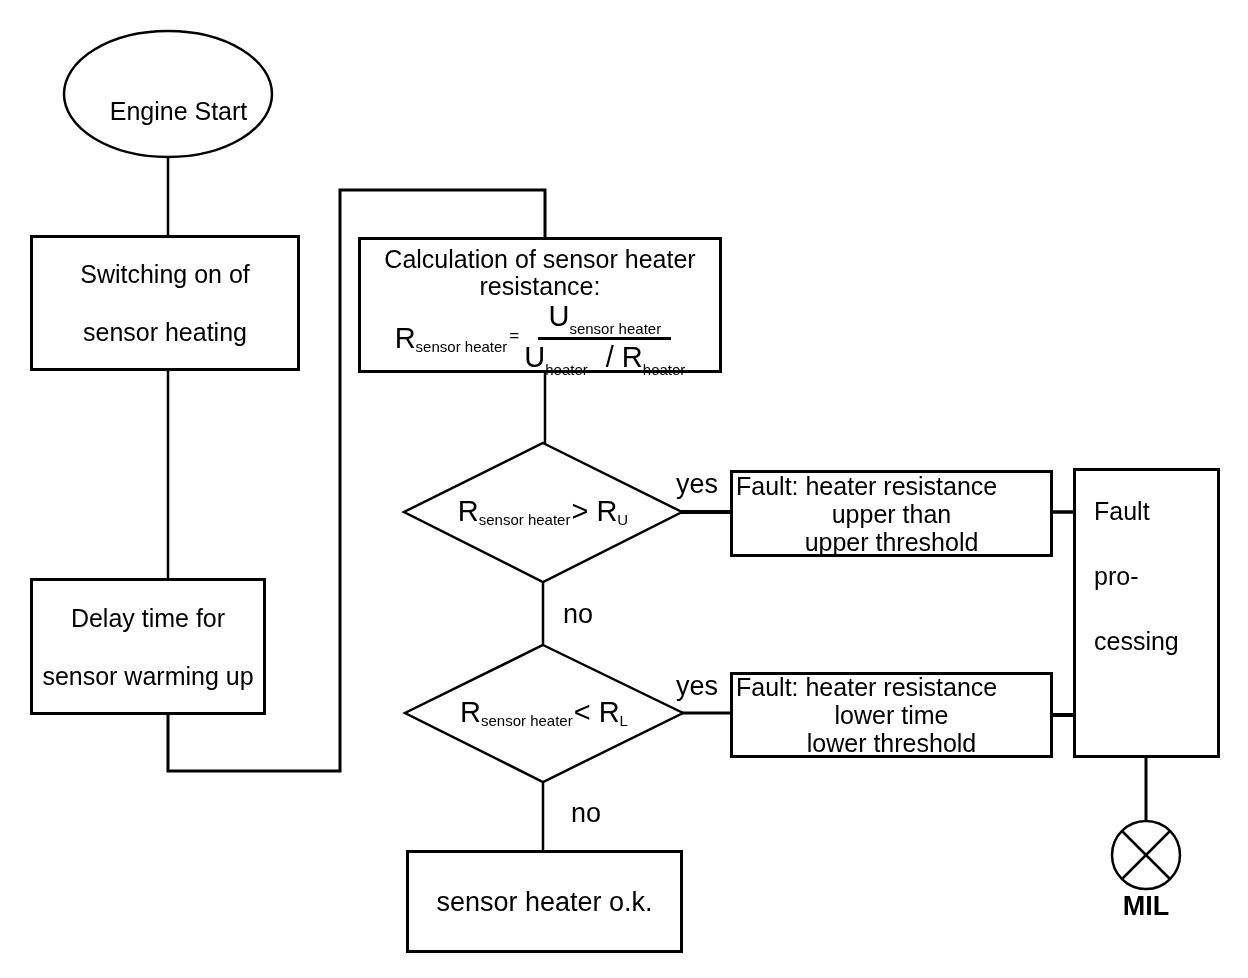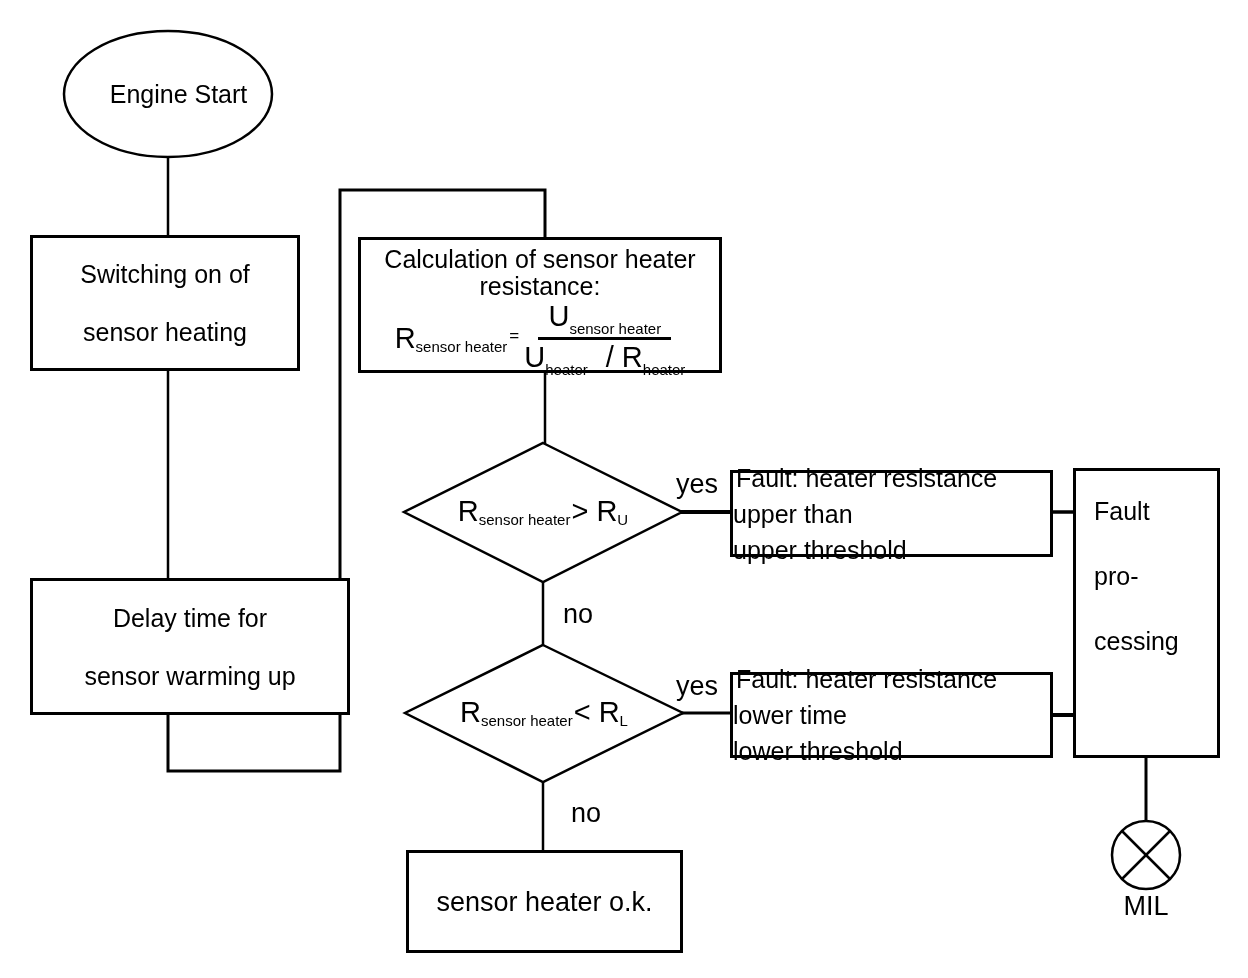--- a/index.html
+++ b/index.html
@@ -66,21 +66,21 @@
   .dlabel { font-size: 29px; }
   .dlabel .fsub { top: 8px; }
   .dop { margin: 0 8px 0 1px; }
 
   
   .edge-label { font-size: 27px; }
 
   
   .fault-box { font-size: 25px; line-height: 28px; align-items: stretch; }
   .fault-box .l1 { text-align: left; padding-left: 3px; }
-  .fault-box .l2, .fault-box .l3 { text-align: left; margin-top: 8px; }
+  .fault-box .l2, .fault-box .l3 { text-align: center; }
 
   
   #fault-processing {
     align-items: flex-start;
     justify-content: flex-start;
     padding: 26px 0 0 18px;
     text-align: left;
     font-size: 25px;
     line-height: 28px;
     gap: 37px;
@@ -108,28 +108,28 @@
     <line x1="1146" y1="757" x2="1146" y2="822" stroke="#000000" stroke-width="3"></line>
 
     <polygon points="543,443 682,512 543,582 404,512" fill="#ffffff" stroke="#000000" stroke-width="2.5"></polygon>
     <polygon points="543,645 683,713 543,782 405,713" fill="#ffffff" stroke="#000000" stroke-width="2.5"></polygon>
 
     <circle cx="1146" cy="855" r="34" fill="#ffffff" stroke="#000000" stroke-width="2.5"></circle>
     <line x1="1122" y1="831" x2="1170" y2="879" stroke="#000000" stroke-width="2.5"></line>
     <line x1="1170" y1="831" x2="1122" y2="879" stroke="#000000" stroke-width="2.5"></line>
   </svg>
 
-  <div class="label" style="left:66px; top:78px; width:225px; height:32px; font-size:25px;">Engine Start</div>
+  <div class="label" style="left:66px; top:95px; width:225px; height:32px; font-size:25px;">Engine Start</div>
 
   <div class="node gap30" style="left:30px; top:235px; width:270px; height:136px;">
     <div>Switching on of</div>
     <div>sensor heating</div>
   </div>
 
-  <div class="node gap30" style="left:30px; top:578px; width:320px; height:137px;">
+  <div class="node gap30" style="left:30px; top:578px; width:236px; height:137px;">
     <div>Delay time for</div>
     <div>sensor warming up</div>
   </div>
 
   <div class="node" id="calc-box" style="left:358px; top:237px; width:364px; height:136px;">
     <div>Calculation of sensor heater</div>
     <div>resistance:</div>
     <div class="formula">
       <span class="fbase">R</span>
         <span class="fsub">sensor heater</span>
@@ -177,15 +177,15 @@
   <div class="node" id="fault-processing" style="left:1073px; top:468px; width:147px; height:290px;">
     <div>Fault</div>
     <div>pro-</div>
     <div>cessing</div>
   </div>
 
   <div class="node" style="left:406px; top:850px; width:277px; height:103px; font-size:27px;">
     <div>sensor heater o.k.</div>
   </div>
 
-  <div class="label" style="left:1104px; top:889px; width:84px; height:34px; font-size:27px;">MIL</div>
+  <div class="label" style="left:1104px; top:889px; width:84px; height:34px; font-size:27px;font-weight:bold;">MIL</div>
 
 </div>
 
 </body></html>

